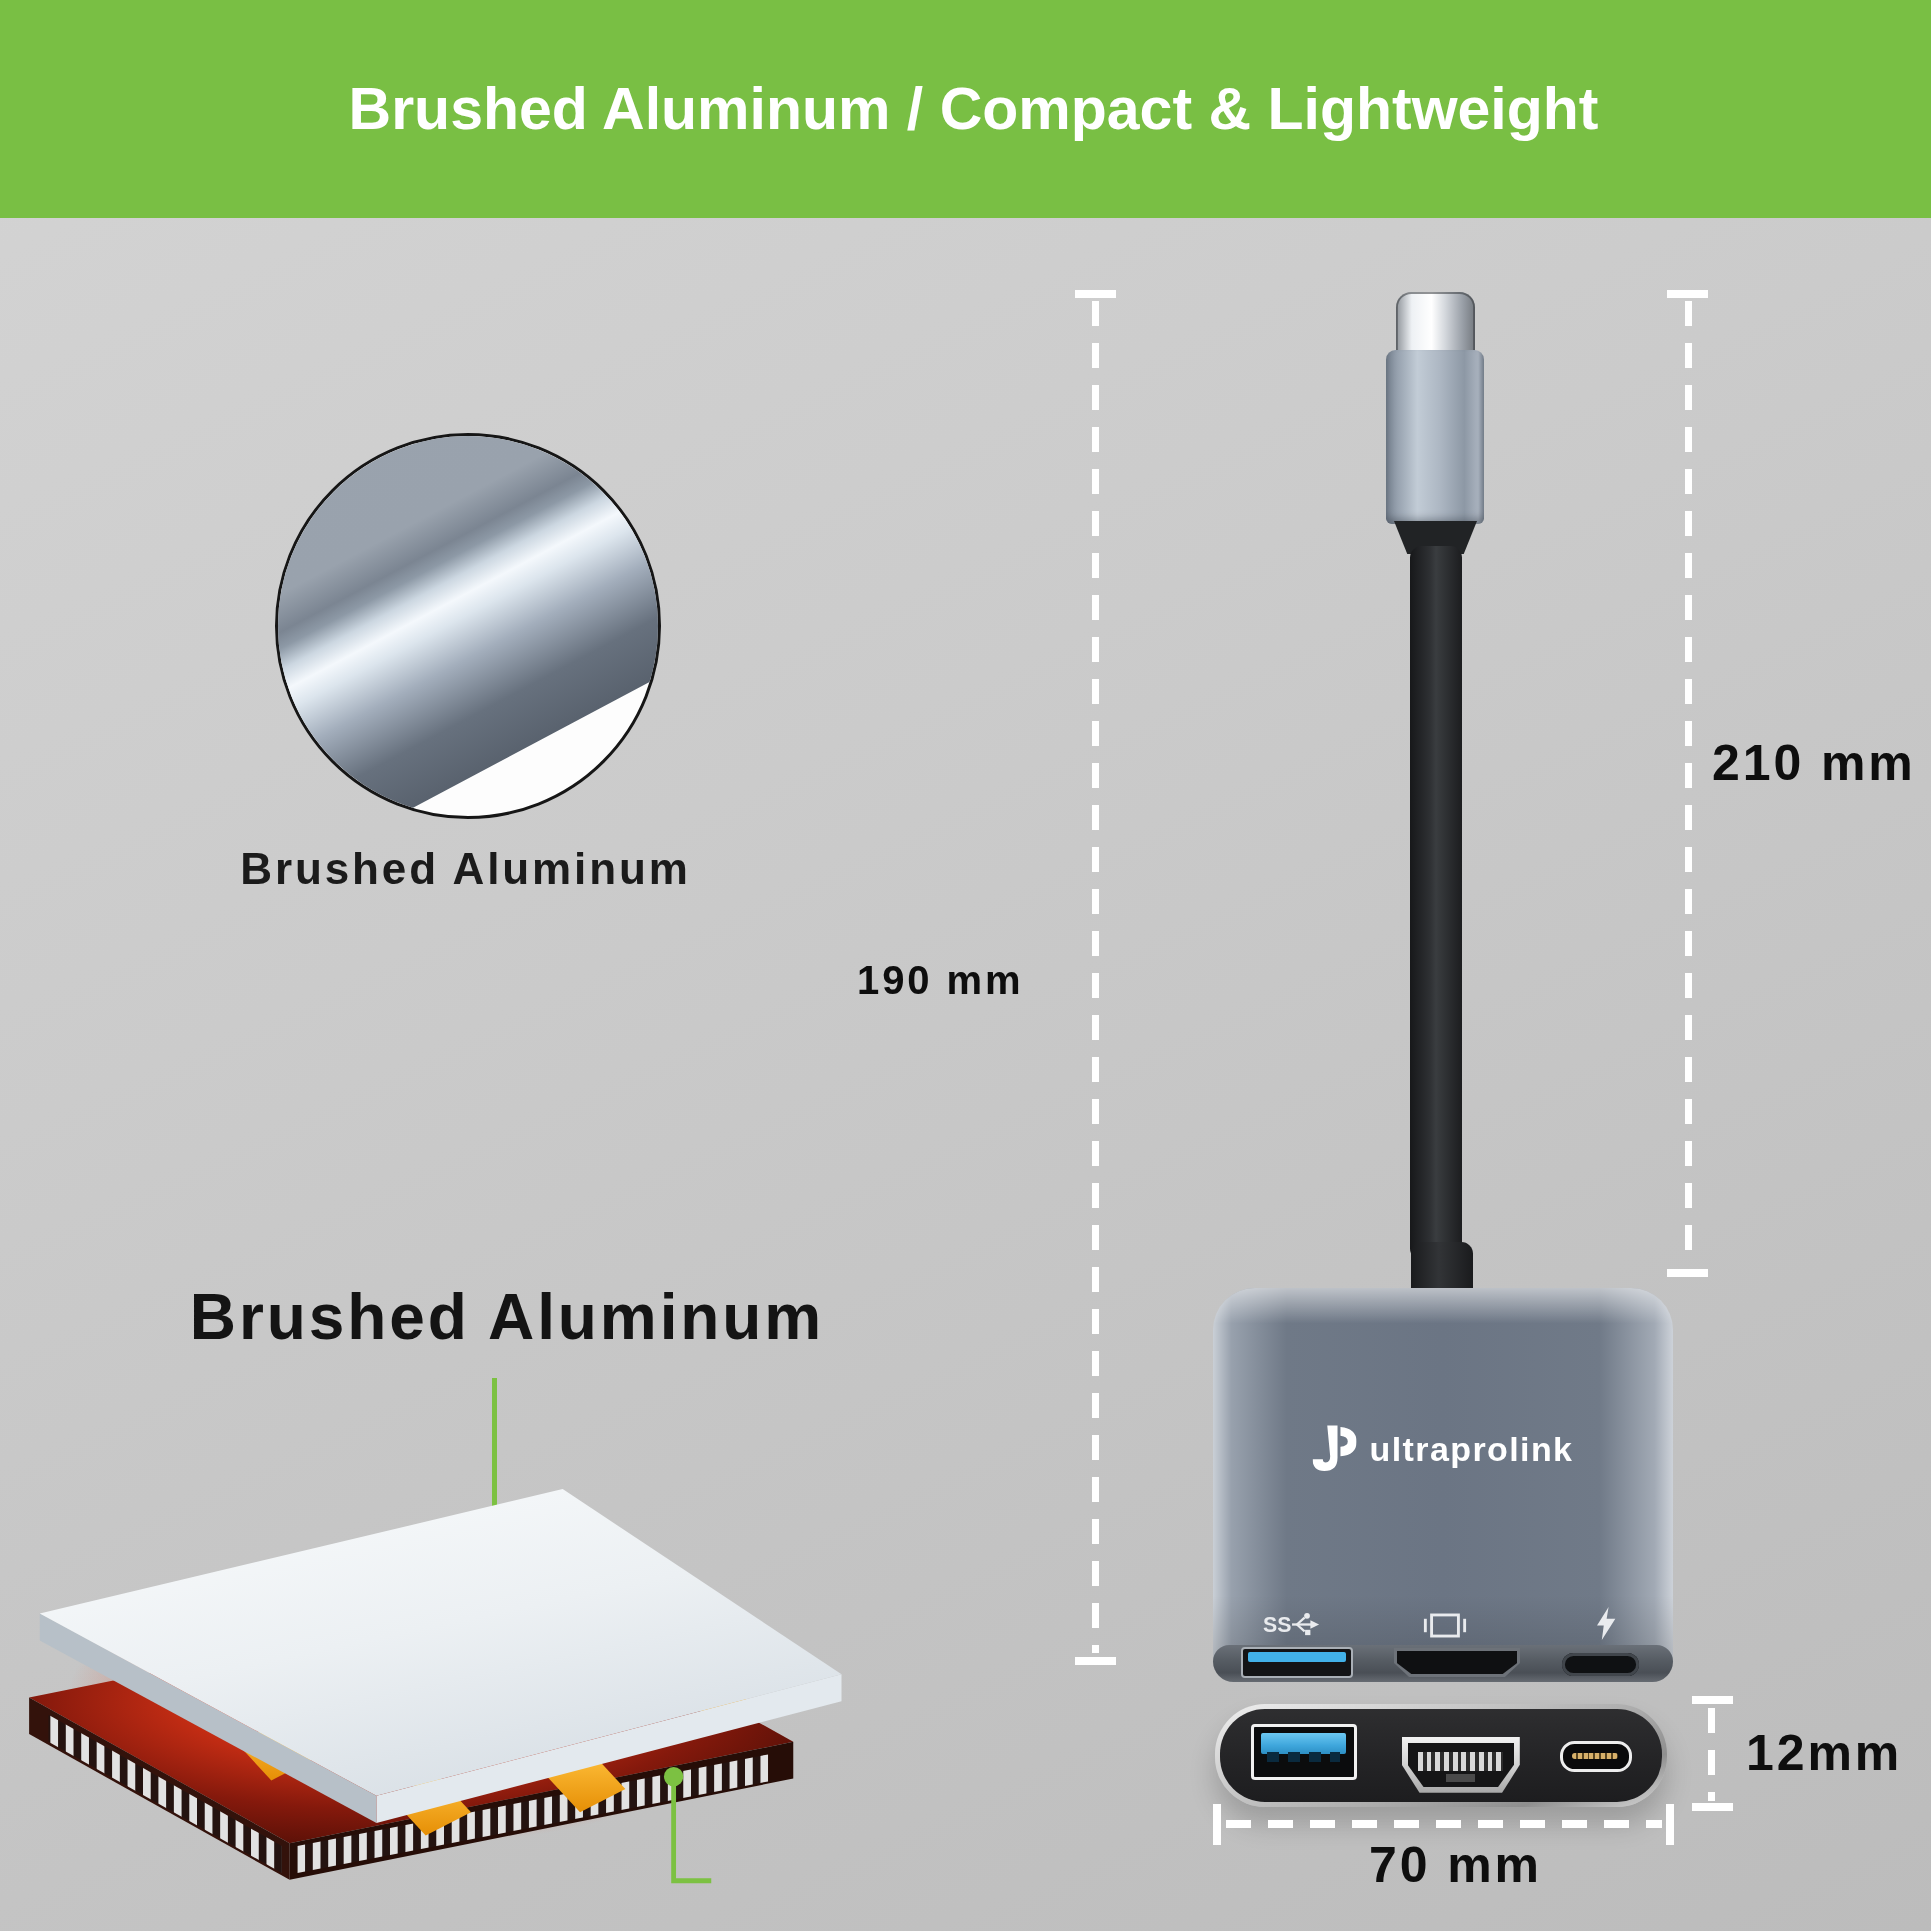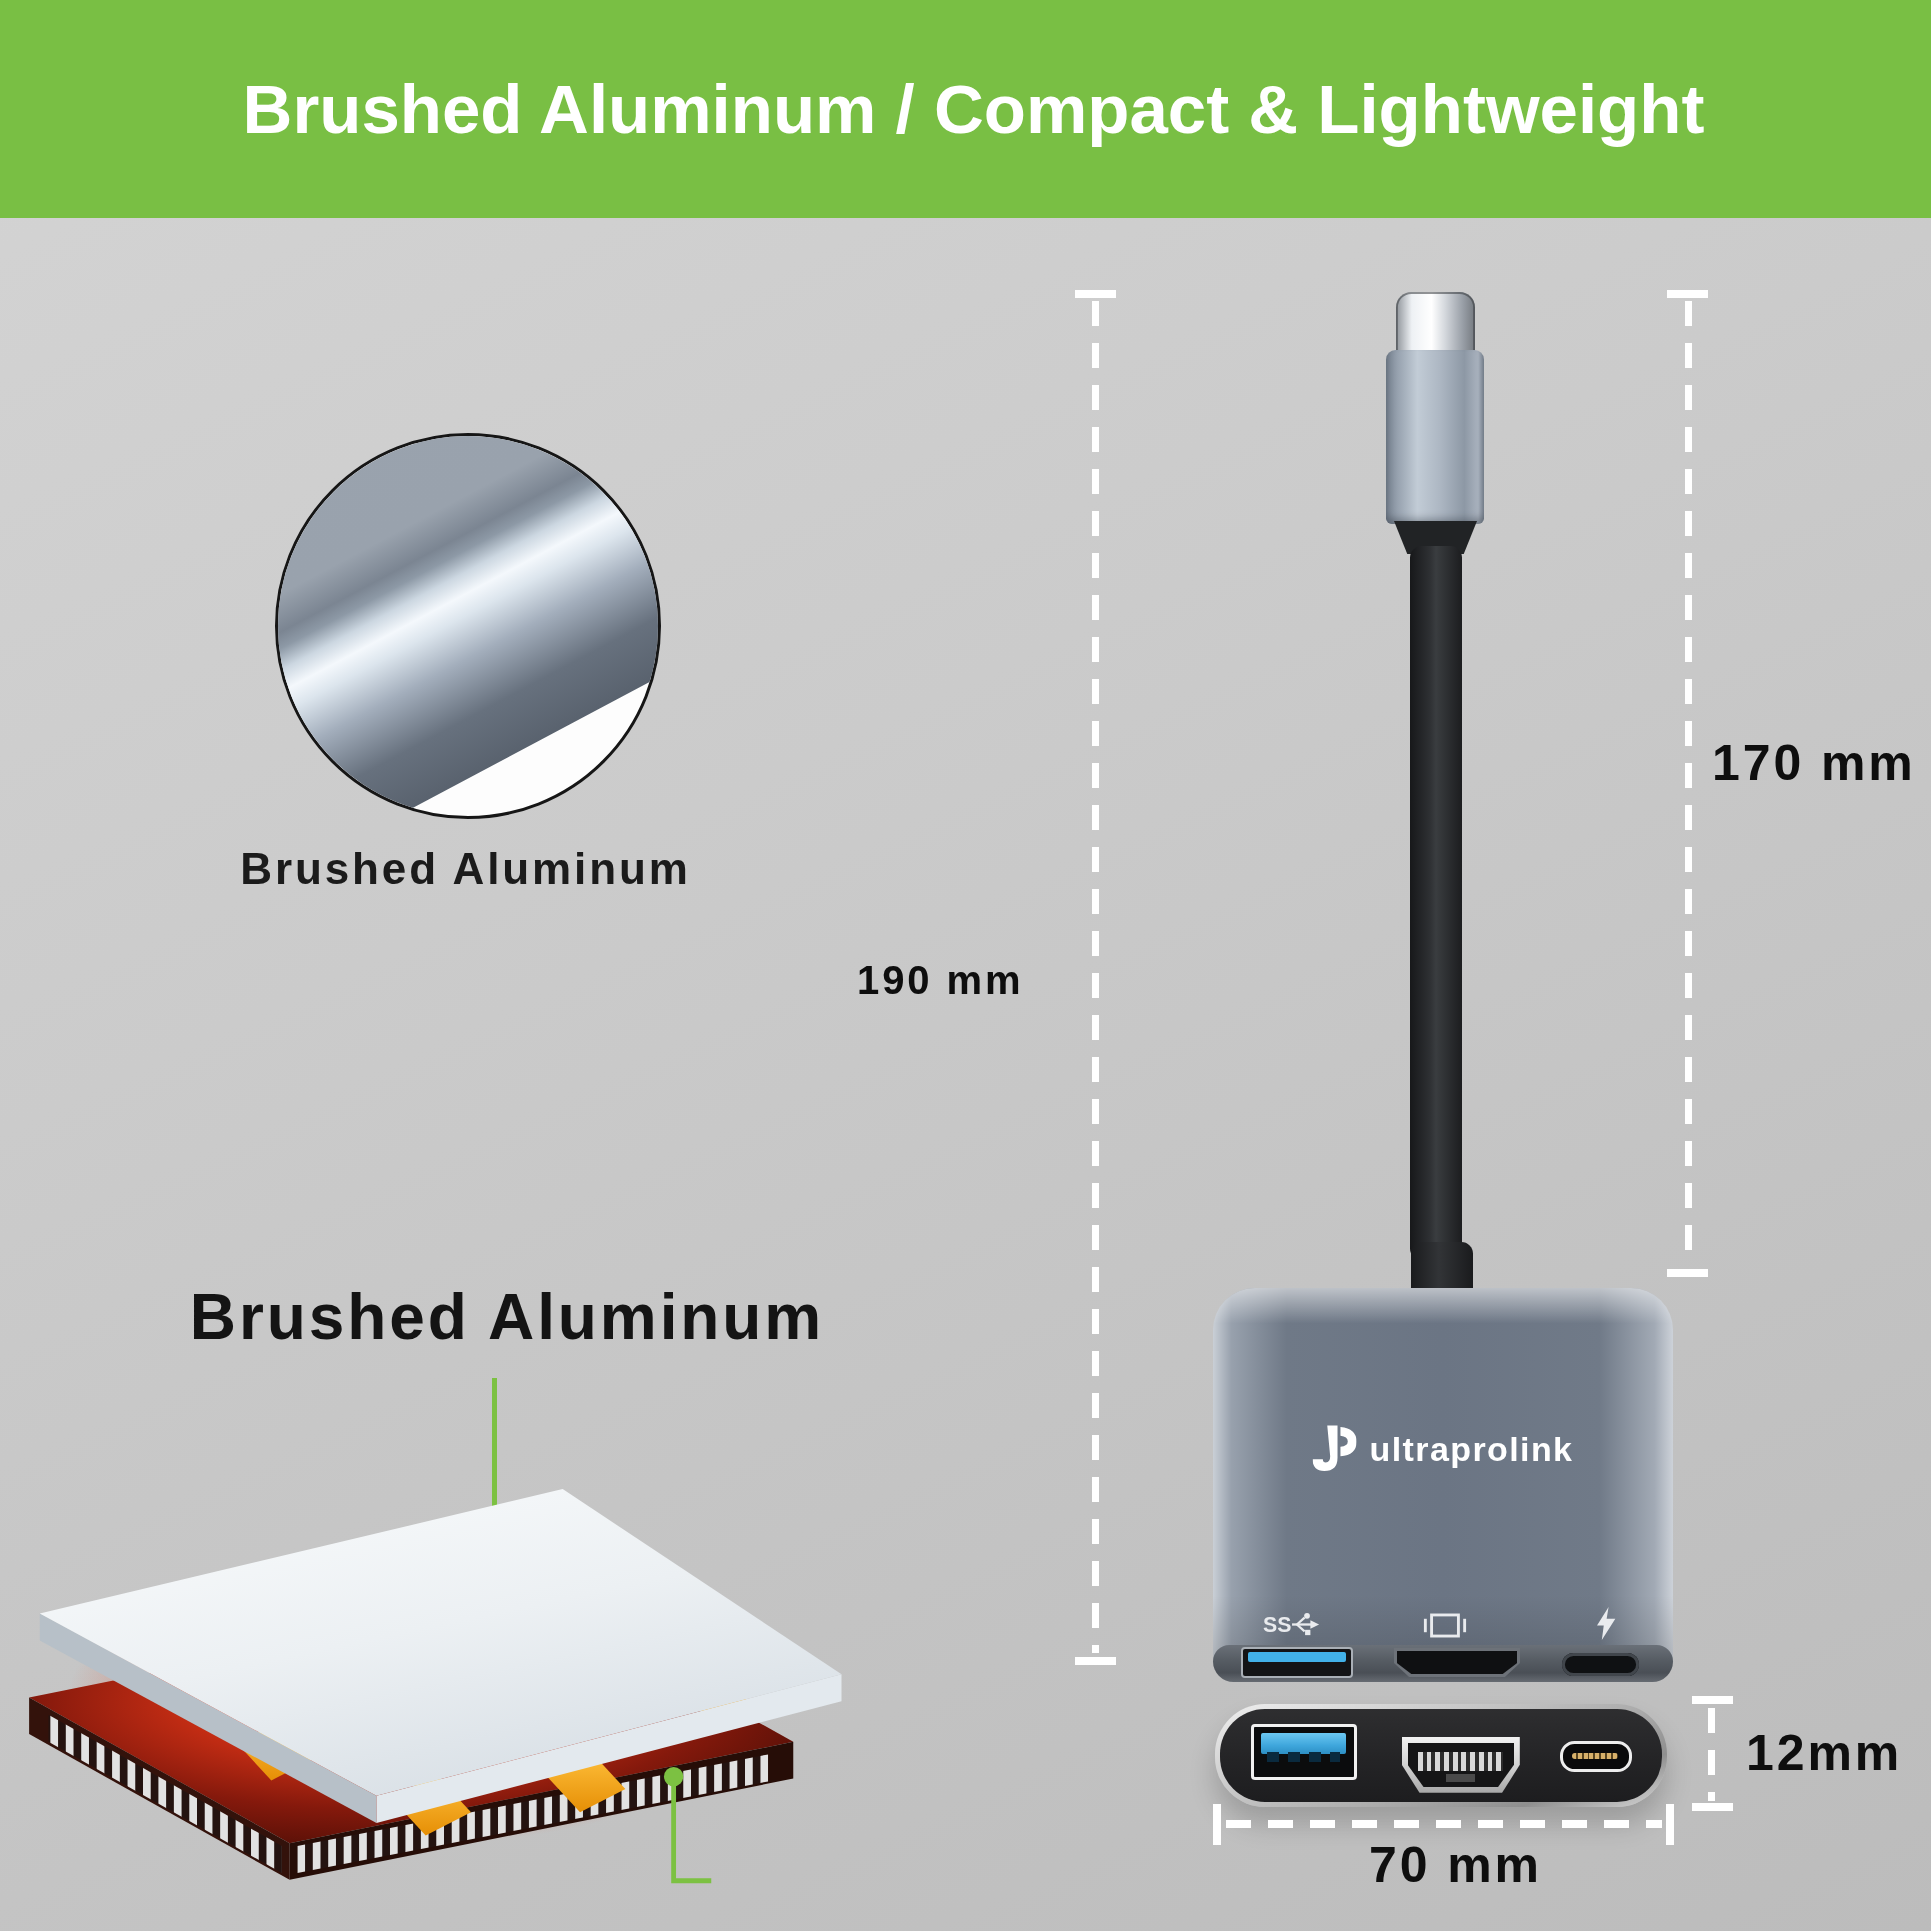--- a/index.html
+++ b/index.html
@@ -3,21 +3,21 @@
 <meta charset="utf-8">
 <style>
   html,body{margin:0;padding:0;}
   body{width:1931px;height:1931px;font-family:"Liberation Sans",sans-serif;}
   .stage{position:relative;width:1931px;height:1931px;overflow:hidden;
          background:linear-gradient(155deg,#d4d4d4 0%,#cbcbcb 40%,#c2c2c2 75%,#bcbcbc 100%);}
 
   
   .banner{position:absolute;left:0;top:0;width:1931px;height:218px;background:#79bf44;
           display:flex;align-items:center;justify-content:center;}
-  .banner .title{font-size:69px;font-weight:700;color:#ffffff;letter-spacing:0px;white-space:nowrap;margin-left:16px;}
+  .banner .title{font-size:59px;font-weight:700;color:#ffffff;letter-spacing:0px;white-space:nowrap;margin-left:16px;}
 
   
   .inset{position:absolute;left:275px;top:433px;width:380px;height:380px;border-radius:50%;
          background:#fdfdfd;border:3.9px solid #161616;overflow:hidden;}
   .inset-plate{position:absolute;left:-164px;top:-169px;width:695px;height:483px;
          transform:rotate(-28deg);border-radius:0 0 164px 0;
          background:linear-gradient(180deg,#9aa3ae 0%,#99a2ad 48%,#7b8592 55%,#8d99a6 58%,
                     #ccd7e1 62%,#f4f8fc 66%,#dce5ed 70%,#a3aebc 78%,#67717e 89%,#59626e 100%);}
   .inset-label{position:absolute;left:176px;top:844px;width:579px;text-align:center;
          font-size:44px;font-weight:600;letter-spacing:2.9px;color:#1b1b1b;}
@@ -170,21 +170,21 @@
   </svg>
 
   <div class="caph" style="left:1075px;top:290px;"></div>
   <div class="dashv" style="left:1092px;top:301px;height:1352px;"></div>
   <div class="caph" style="left:1075px;top:1657px;"></div>
   <div class="dim-label" style="left:857px;top:958px;font-size:40px;">190 mm</div>
 
   <div class="caph" style="left:1667px;top:290px;"></div>
   <div class="dashv" style="left:1685px;top:301px;height:964px;"></div>
   <div class="caph" style="left:1667px;top:1269px;"></div>
-  <div class="dim-label" style="left:1712px;top:734px;font-size:50px;">170 mm</div>
+  <div class="dim-label" style="left:1712px;top:734px;font-size:50px;">210 mm</div>
 
   <div class="plug-tip"></div>
   <div class="plug-shell"></div>
   <div class="plug-neck"></div>
   <div class="cable"></div>
   <div class="cable-boot"></div>
 
   <div class="hub">
     <div class="hub-logo">
       <svg width="44" height="48" viewBox="0 0 30 32">

